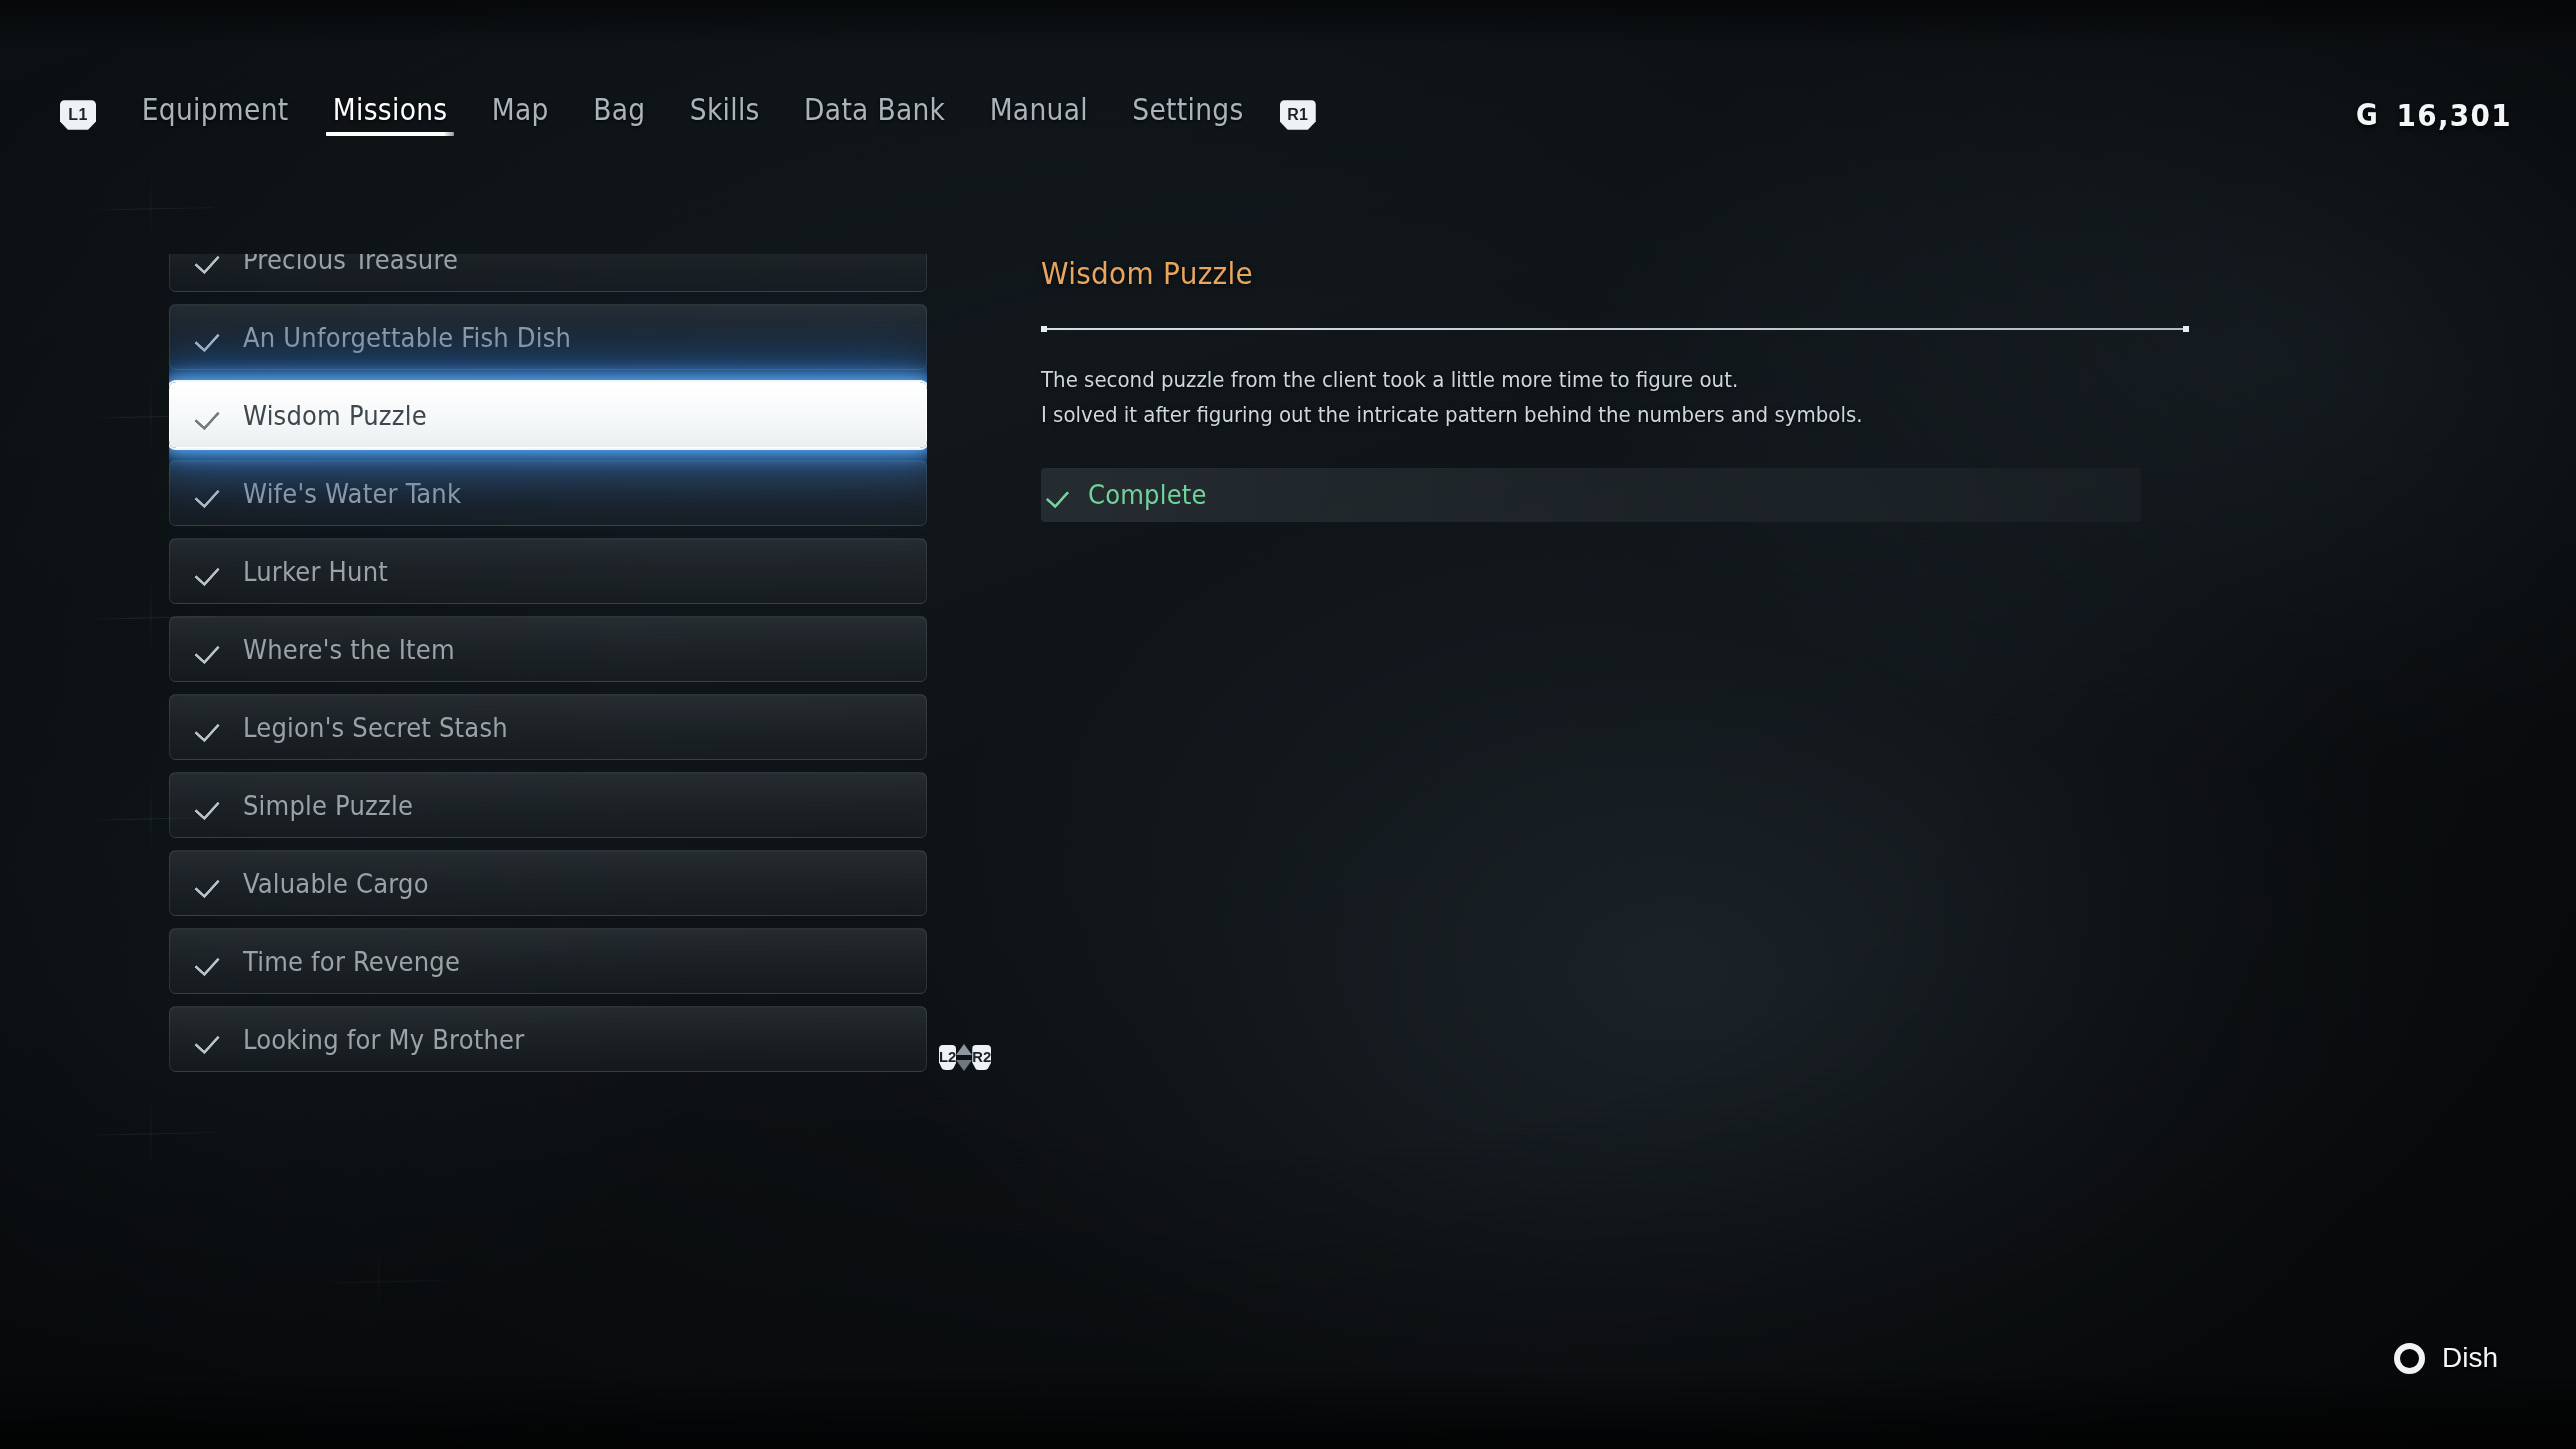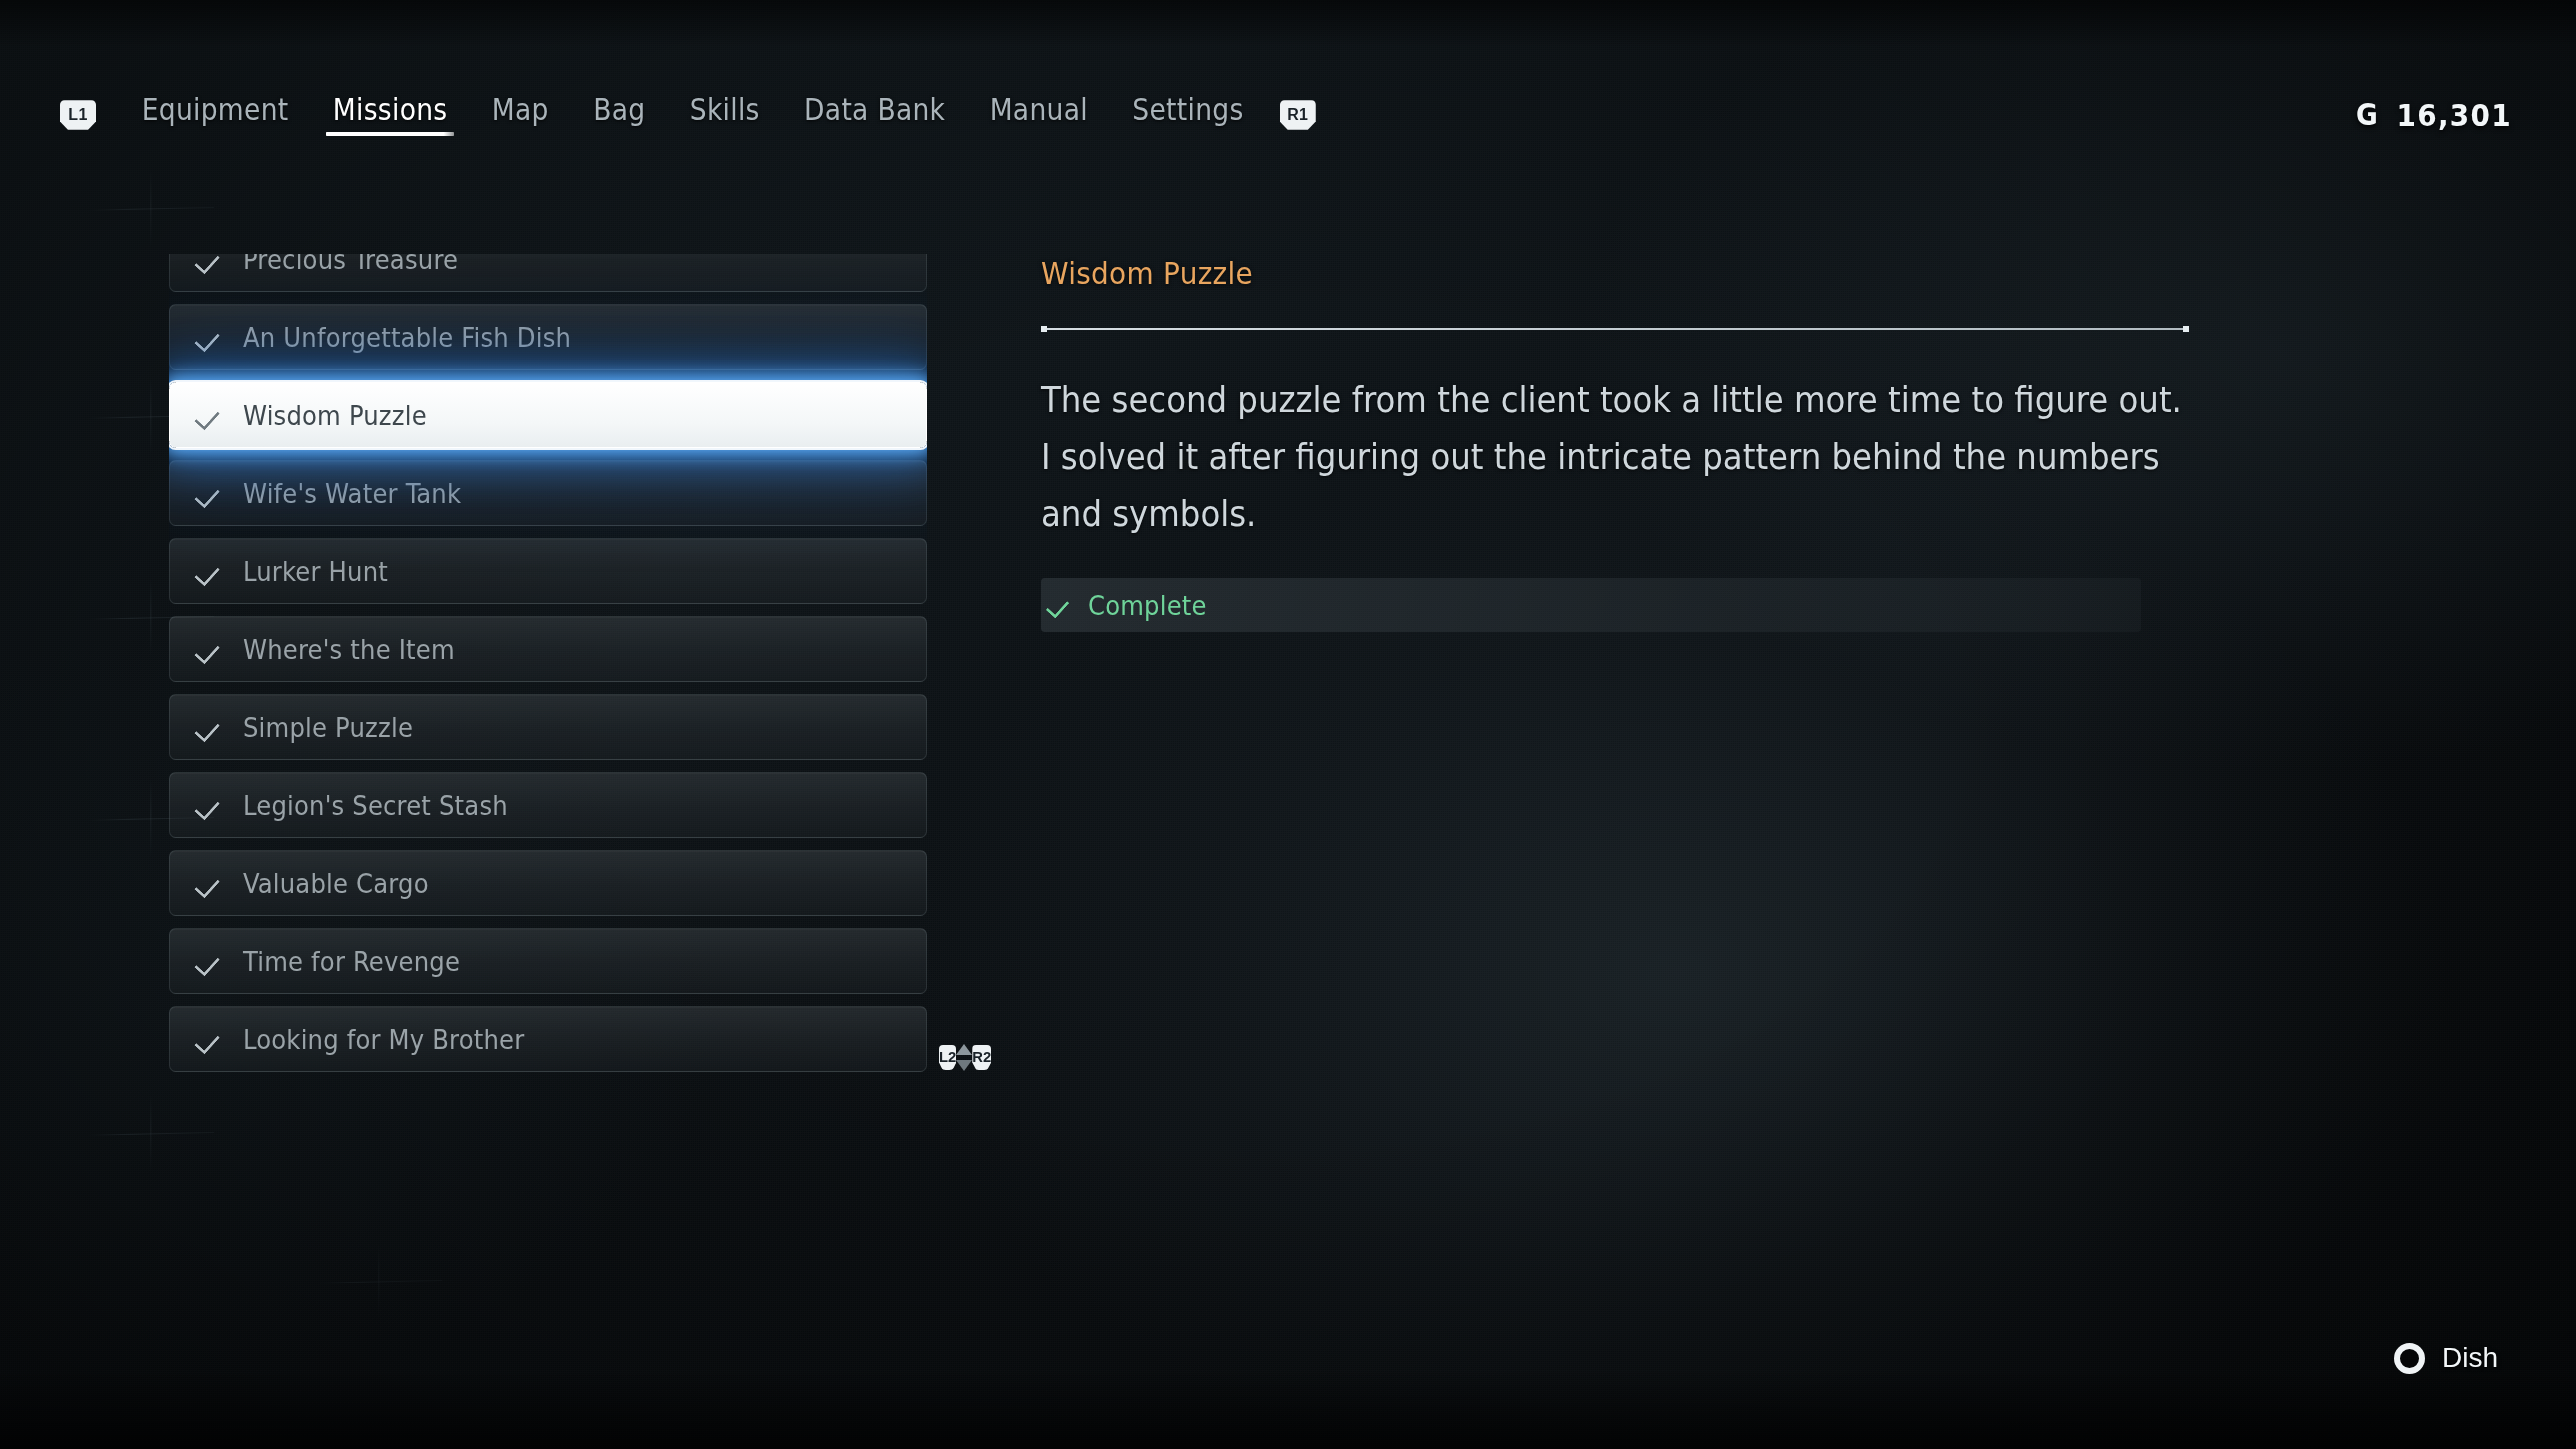--- a/index.html
+++ b/index.html
@@ -237,22 +237,22 @@
   }
   #divider .cap-l,#divider .cap-r{
     position:absolute; top:0;
     width:6px; height:6px;
     background:#e7eef1;
   }
   #divider .cap-l{ left:0; }
   #divider .cap-r{ right:0; }
 
   #detail-desc{
-    margin-top:41px;
-    font-size:36px;
+    margin-top:32px;
+    font-size:22px;
     line-height:1.58;
     color:#cfd7dc;
     font-family:"DejaVu Sans Condensed","Liberation Sans", sans-serif;
     text-shadow:0 1.3px 3.4px rgba(0,0,0,.7);
   }
 
   #status-row{
     margin-top:35px;
     width:1100px; height:54px;
     border-radius:4px;
@@ -373,25 +373,25 @@
         <div class="mission">
           <span class="check"></span>
           <span class="label">Lurker Hunt</span>
         </div>
         <div class="mission">
           <span class="check"></span>
           <span class="label">Where's the Item</span>
         </div>
         <div class="mission">
           <span class="check"></span>
+          <span class="label">Legion's Secret Stash</span>
+        </div>
+        <div class="mission">
+          <span class="check"></span>
           <span class="label">Simple Puzzle</span>
-        </div>
-        <div class="mission">
-          <span class="check"></span>
-          <span class="label">Legion's Secret Stash</span>
         </div>
         <div class="mission">
           <span class="check"></span>
           <span class="label">Valuable Cargo</span>
         </div>
         <div class="mission">
           <span class="check"></span>
           <span class="label">Time for Revenge</span>
         </div>
         <div class="mission">

